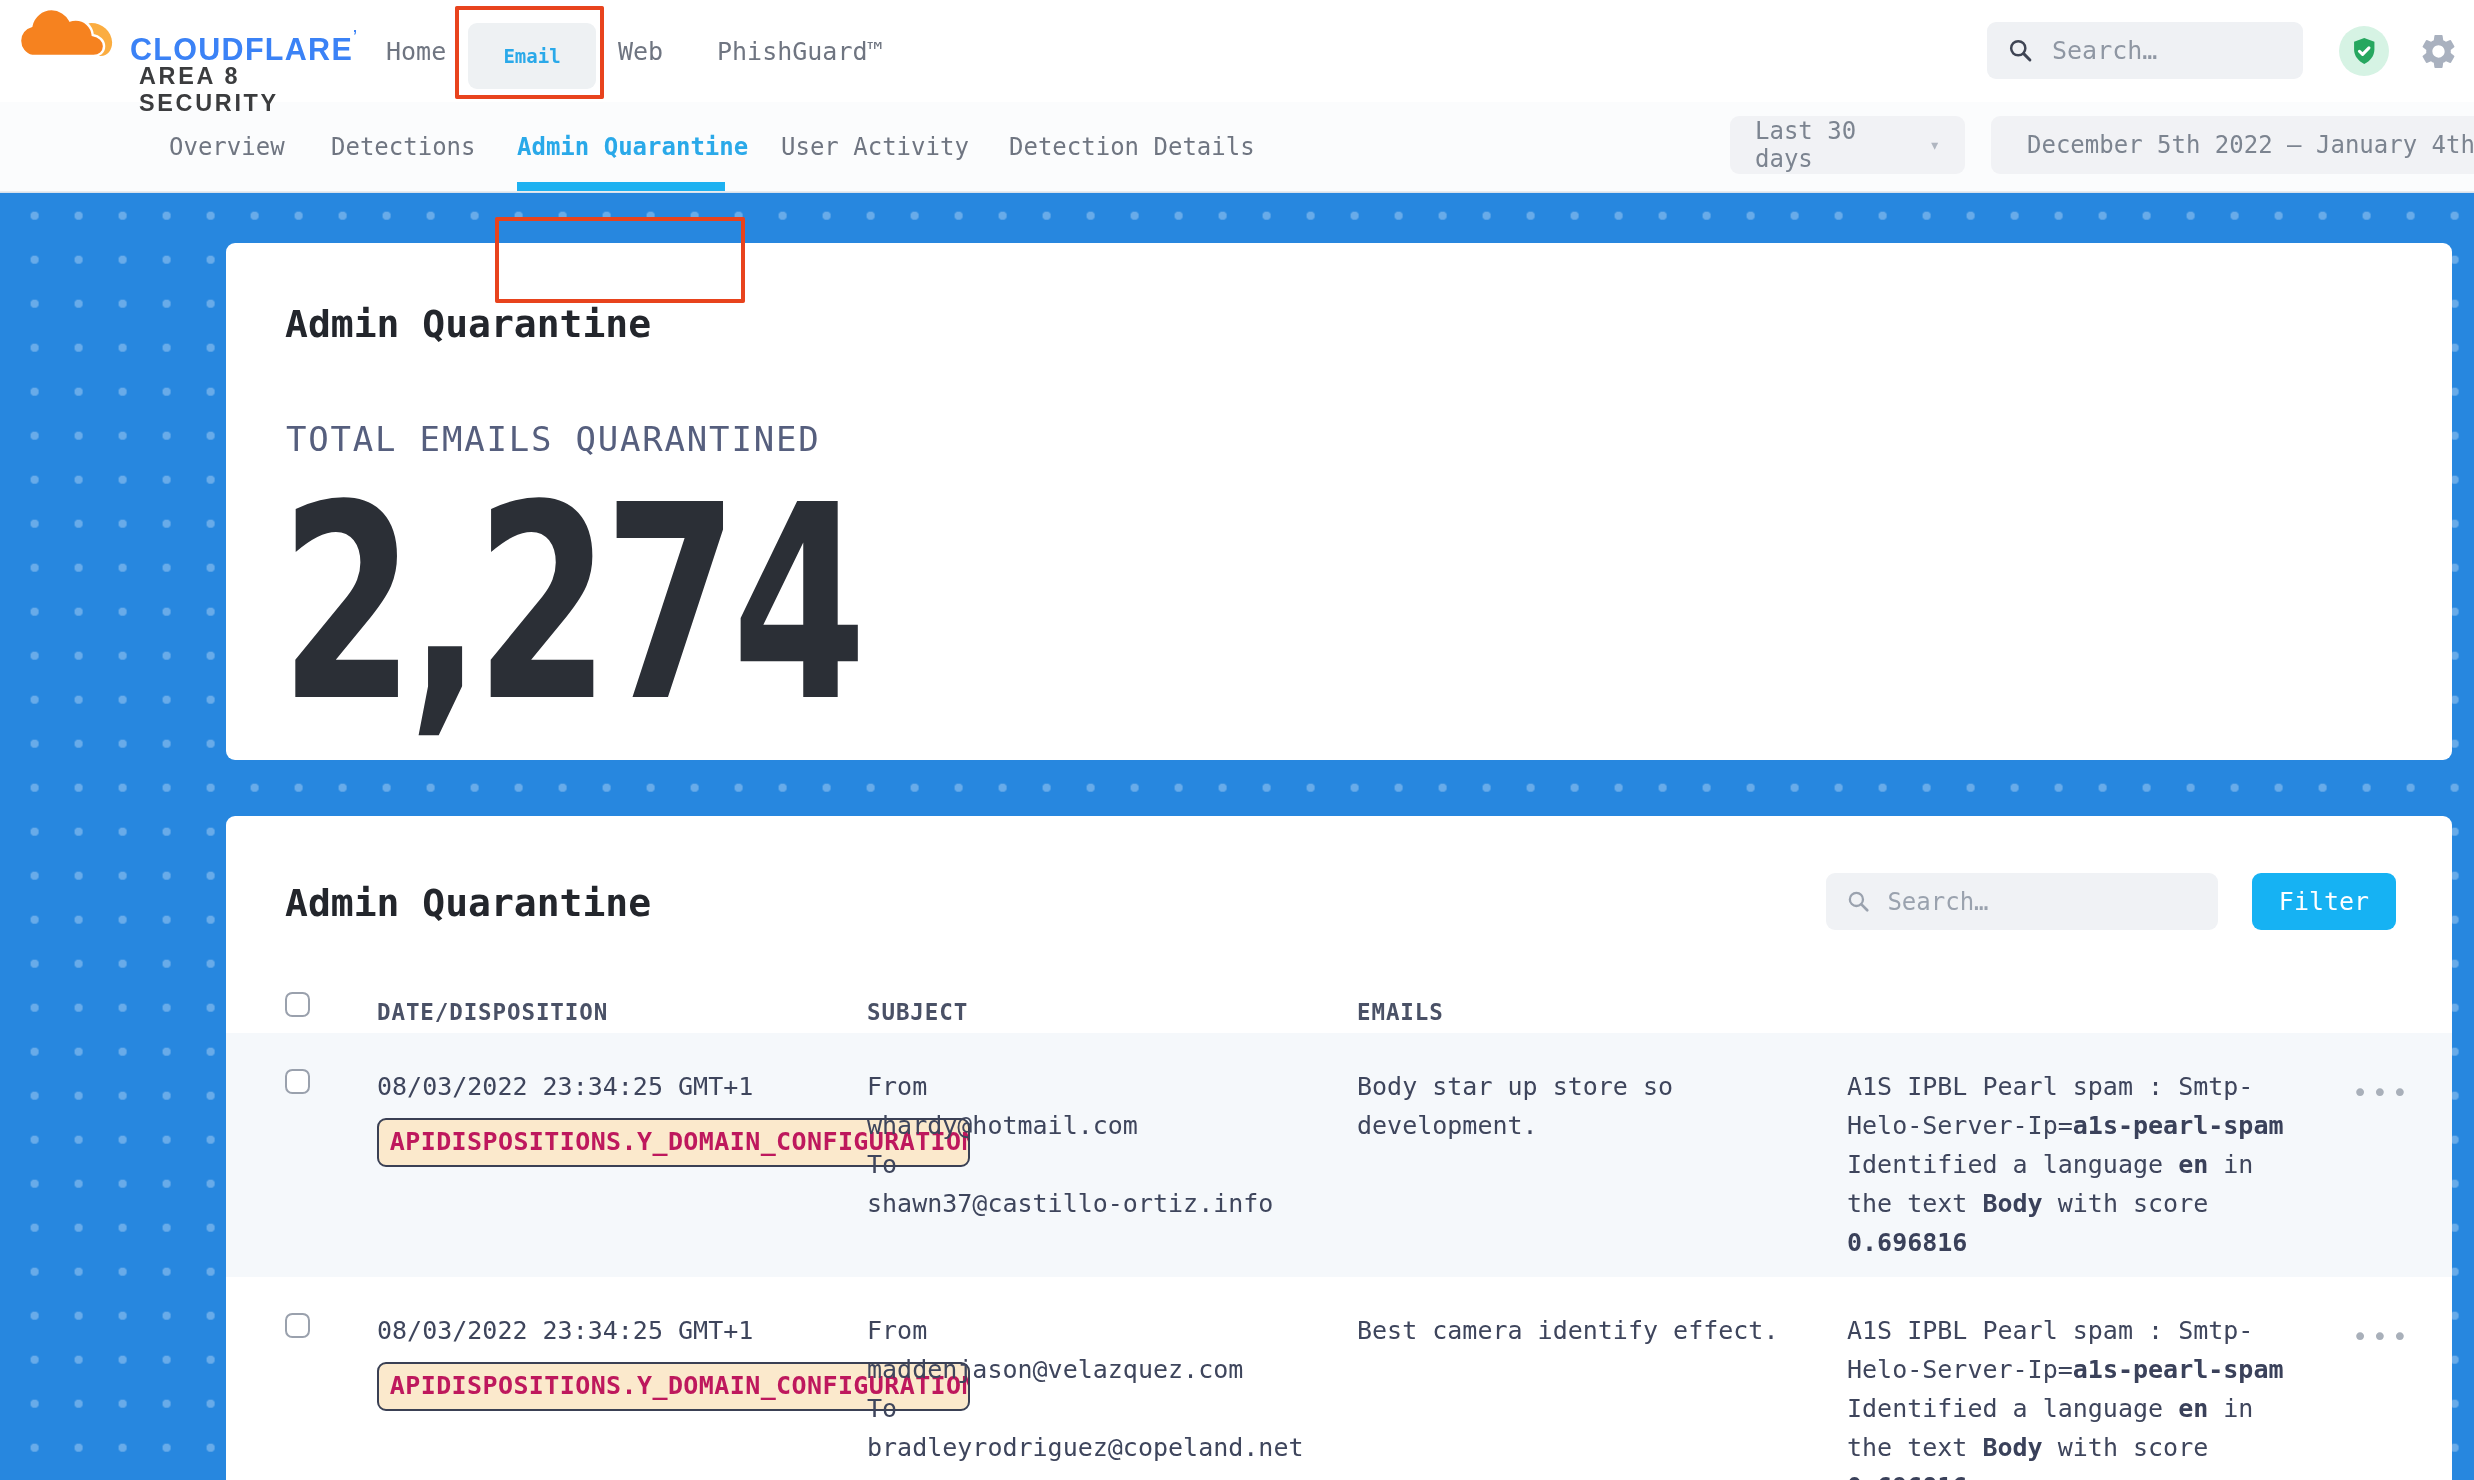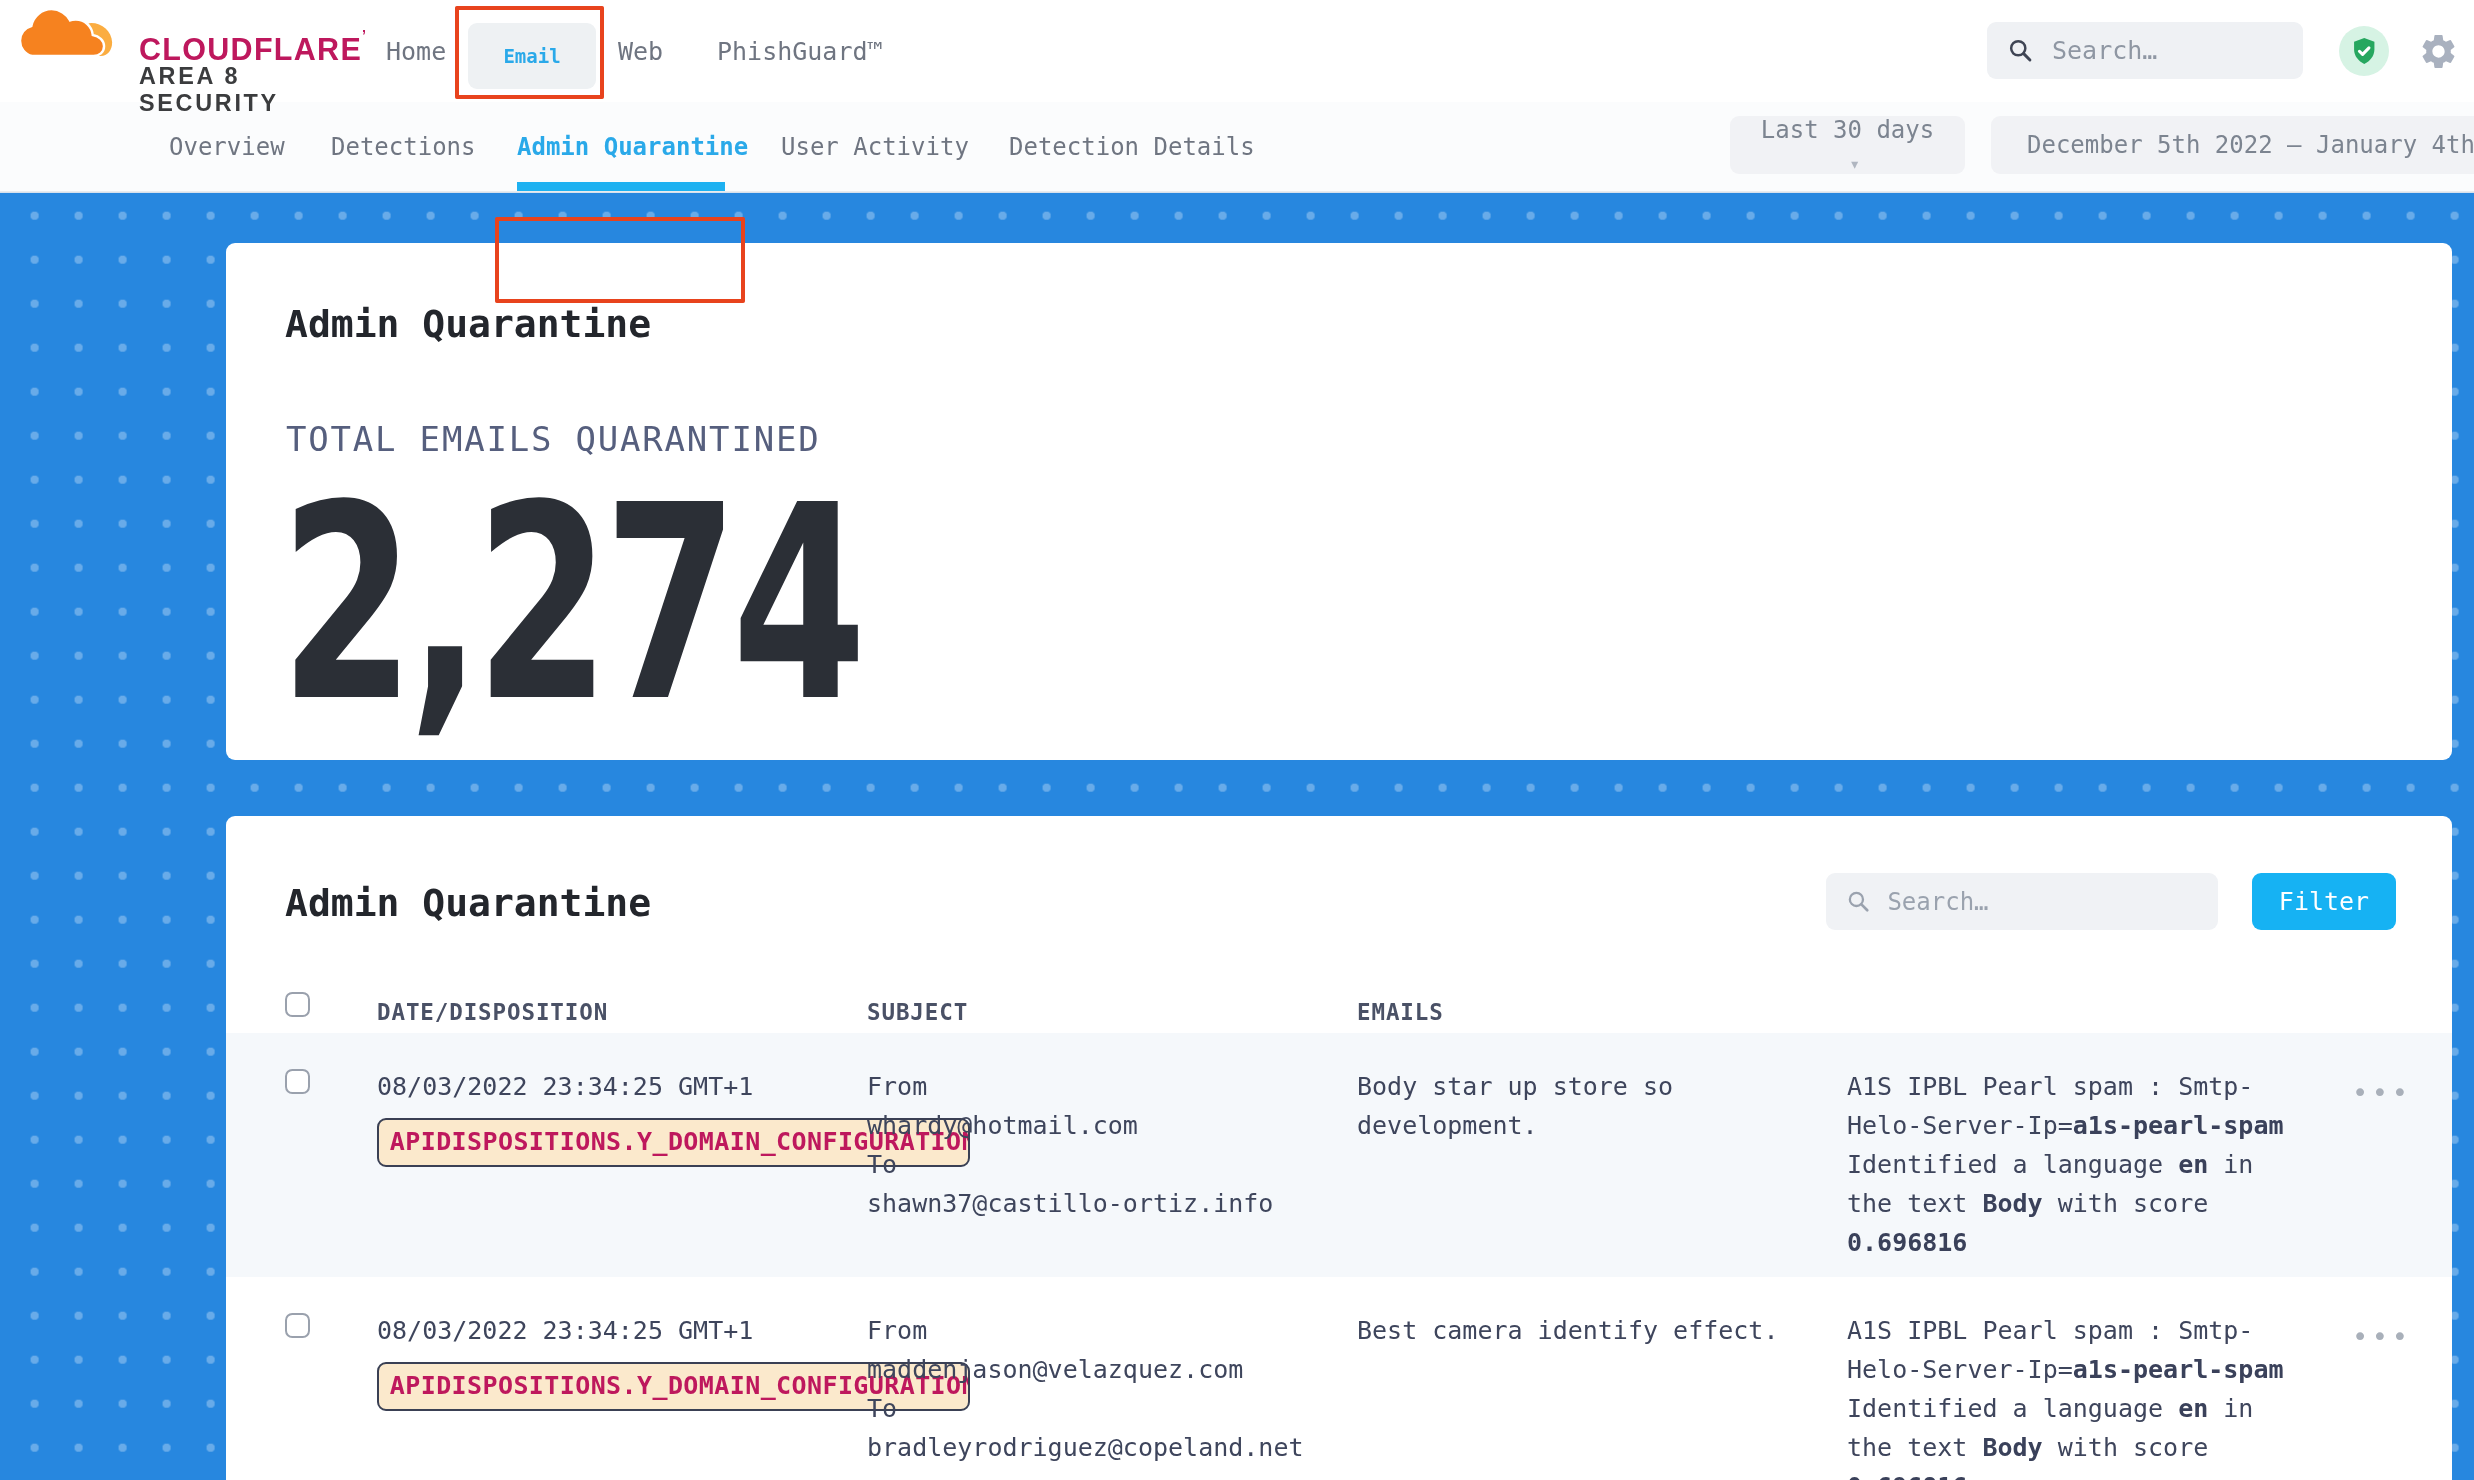--- a/index.html
+++ b/index.html
@@ -3,22 +3,22 @@
 <meta charset="utf-8">
 <style>
   html,body{margin:0;padding:0;width:2475px;height:1480px;overflow:hidden;
     font-family:"DejaVu Sans Mono","Liberation Mono",monospace;background:#fff;}
   #app{position:relative;width:2475px;height:1480px;background:#fff;}
 
   
   .header{position:absolute;left:0;top:0;width:2475px;height:102px;background:#fff;z-index:6;}
   .logo{position:absolute;left:20px;top:7.2px;width:305px;height:90px;}
   .logo svg{position:absolute;left:0;top:1.8px;}
-  .brand-line{position:absolute;left:119px;top:20px;font-family:"Liberation Sans",sans-serif;
-    font-weight:bold;font-size:30.5px;letter-spacing:1.3px;color:#be185d;}
+  .brand-line{position:absolute;left:110px;top:20px;font-family:"Liberation Sans",sans-serif;
+    font-weight:bold;font-size:30.5px;letter-spacing:1.3px;color:#3b82f6;}
   .brand-mark{font-size:14.4px;vertical-align:20px;letter-spacing:0;}
   .brand-sub{position:absolute;left:119px;top:56px;font-family:"Liberation Sans",sans-serif;
     font-weight:bold;font-size:23.4px;letter-spacing:2.7px;color:#3b3c3e;}
   .topnav-item{position:absolute;top:0;height:102px;display:flex;align-items:center;
     font-size:25px;color:#6f7581;cursor:pointer;}
   .nav-home{left:386px;} .nav-web{left:618px;} .nav-phish{left:717px;}
   .email-pill{position:absolute;left:468px;top:22.5px;width:128px;height:66px;background:#eef1f3;
     border-radius:9px;display:flex;align-items:center;justify-content:center;
     color:#2aa9e9;font-weight:bold;font-size:19px;cursor:pointer;}
   .search-pill{position:absolute;left:1987px;top:21.6px;width:316px;height:57px;background:#eff1f4;
@@ -34,21 +34,21 @@
   
   .subnav{position:absolute;left:0;top:102px;width:2475px;height:90px;background:#fbfcfd;
     box-shadow:0 -0.9px 0 #e9ebee inset, 0 0.9px 0 #ececef;z-index:5;}
   .subnav-item{position:absolute;top:0;height:90px;display:flex;align-items:center;
     font-size:24px;color:#6f7581;cursor:pointer;}
   .sn-0{left:169px;} .sn-1{left:331px;} .sn-2{left:517px;color:#2aa9e9;font-weight:bold;}
   .sn-3{left:781px;} .sn-4{left:1009px;}
   .tab-underline{position:absolute;left:517px;top:81px;width:208px;height:9px;background:#1db1f1;z-index:6;}
   .pill-btn{position:absolute;top:13.5px;height:58px;background:#f1f2f5;border-radius:9px;
     display:flex;align-items:center;font-size:24px;color:#7c8490;box-sizing:border-box;cursor:pointer;}
-  .preset-pill{left:1730px;width:235px;padding:0 25px;justify-content:space-between;flex-direction:column;}
+  .preset-pill{left:1730px;width:235px;padding:0 25px;justify-content:space-between;}
   .preset-caret{font-size:18px;color:#b0b6c0;margin-left:14.4px;}
   .range-pill{left:1991px;width:611px;padding:0 36px;}
 
   
   .canvas{position:absolute;left:0;top:191px;width:2475px;height:1289px;background:#2787df;
     background-image:radial-gradient(circle,rgba(255,255,255,.30) 4px,rgba(255,255,255,0) 4.5px);
     background-size:44px 44px;background-position:12.6px 2.7px;}
 
   
   .card{position:absolute;left:226px;width:2226px;background:#fff;border-radius:9px;z-index:3;}

